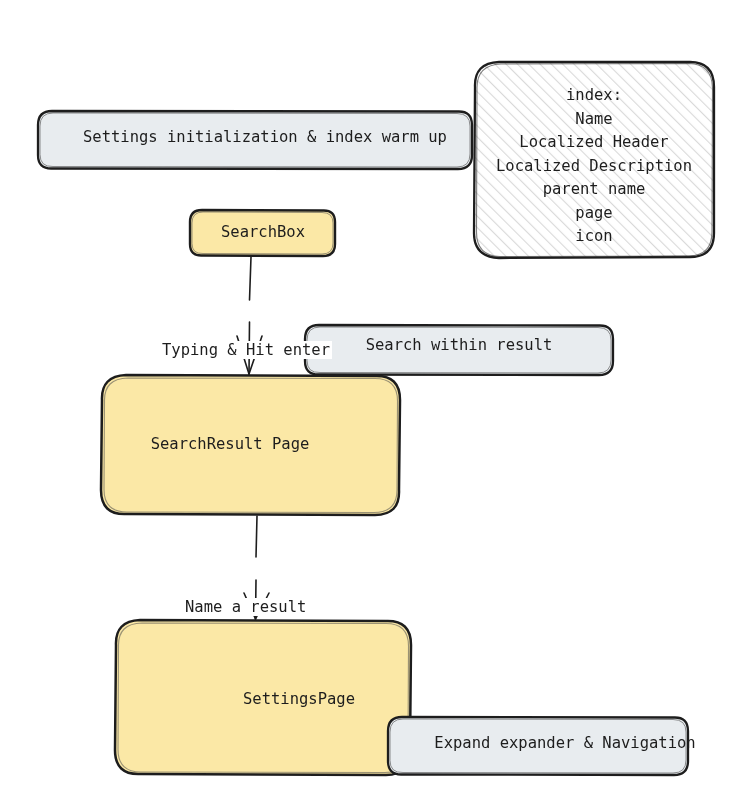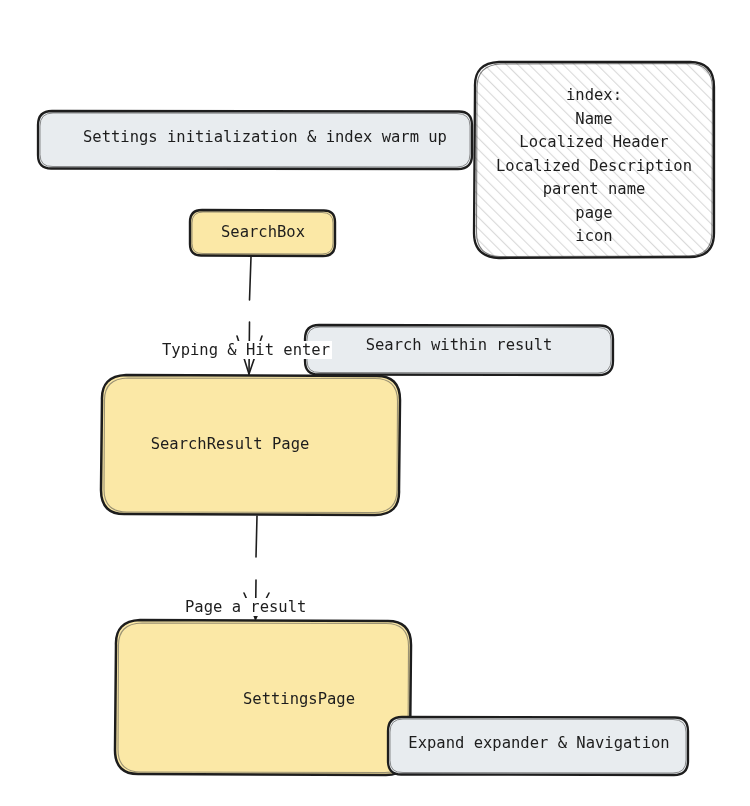--- a/index.html
+++ b/index.html
@@ -46,21 +46,21 @@
     padding: 0 2px;
     margin-top: 40px;
   }
   
   #lbl-settings-init { left: 63px;  top: 128px; width: 404px; font-size: 15.5px; text-align: center;}
   #lbl-index        { left: 478px; top: 84px;  width: 232px; font-size: 15.5px; line-height: 23.5px; text-align: center;}
   #lbl-searchbox    { left: 190px; top: 223px; width: 146px; font-size: 15.5px; }
   #lbl-search-idx   { left: 318px; top: 336px; width: 282px; font-size: 15.5px; }
   #lbl-searchresult { left: 102px; top: 435px; width: 256px; font-size: 15.5px; }
   #lbl-settingspage { left: 116px; top: 690px; width: 294px; font-size: 15.5px; padding-left: 36px; }
-  #lbl-expand       { left: 392px; top: 734px; width: 294px; font-size: 15.5px; }
+  #lbl-expand       { left: 392px; top: 734px; width: 294px; font-size: 15.5px; padding-left: 26px; }
   #lbl-edge-typing  { left: 160px; top: 301px; font-size: 15.5px; }
   #lbl-edge-click   { left: 183px; top: 558px; font-size: 15.5px; }
 </style>
 </head>
 <body>
 
 <div id="diagram-canvas">
 
   <svg class="layer" viewBox="0 0 750 806">
     <defs>
@@ -136,15 +136,15 @@
   <div class="node-label" id="lbl-search-idx">Search within result</div>
 
   <div class="node-label" id="lbl-searchresult">SearchResult Page</div>
 
   <div class="node-label" id="lbl-settingspage">SettingsPage</div>
 
   <div class="node-label" id="lbl-expand">Expand expander &amp; Navigation</div>
 
   <div class="edge-label" id="lbl-edge-typing">Typing &amp; Hit enter</div>
 
-  <div class="edge-label" id="lbl-edge-click">Page a result</div>
+  <div class="edge-label" id="lbl-edge-click">Name a result</div>
 
 </div>
 
 </body></html>

